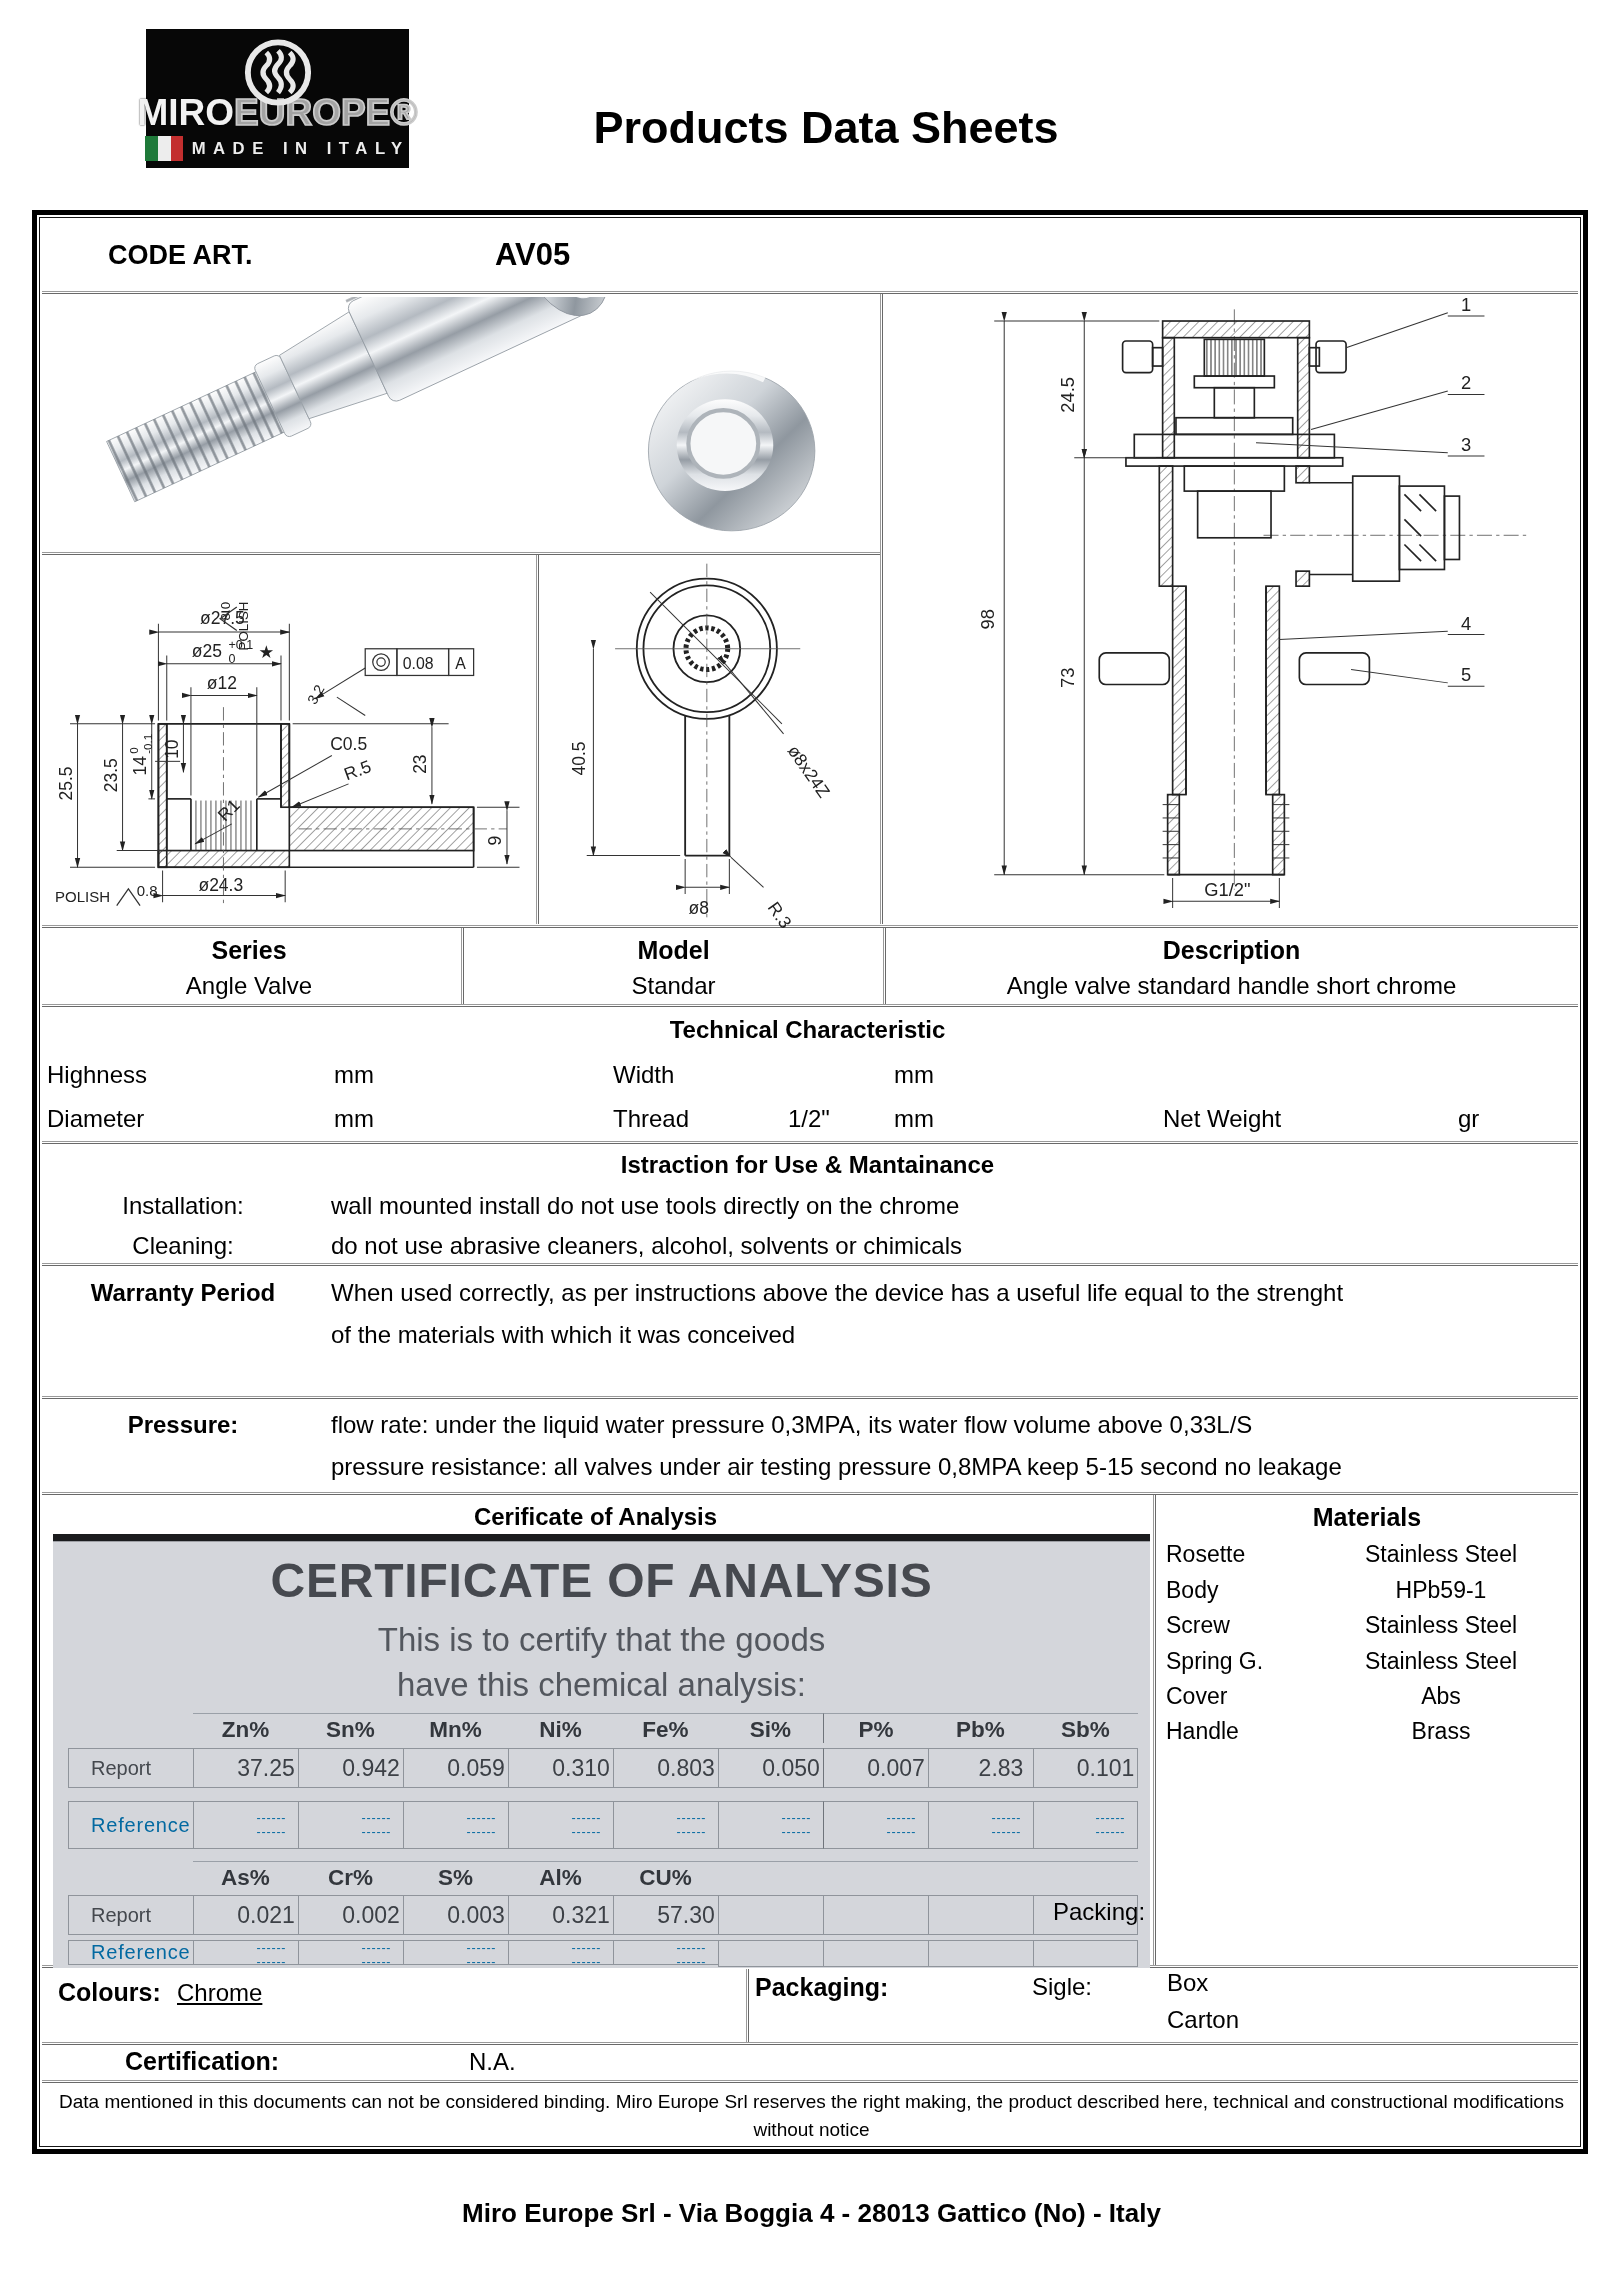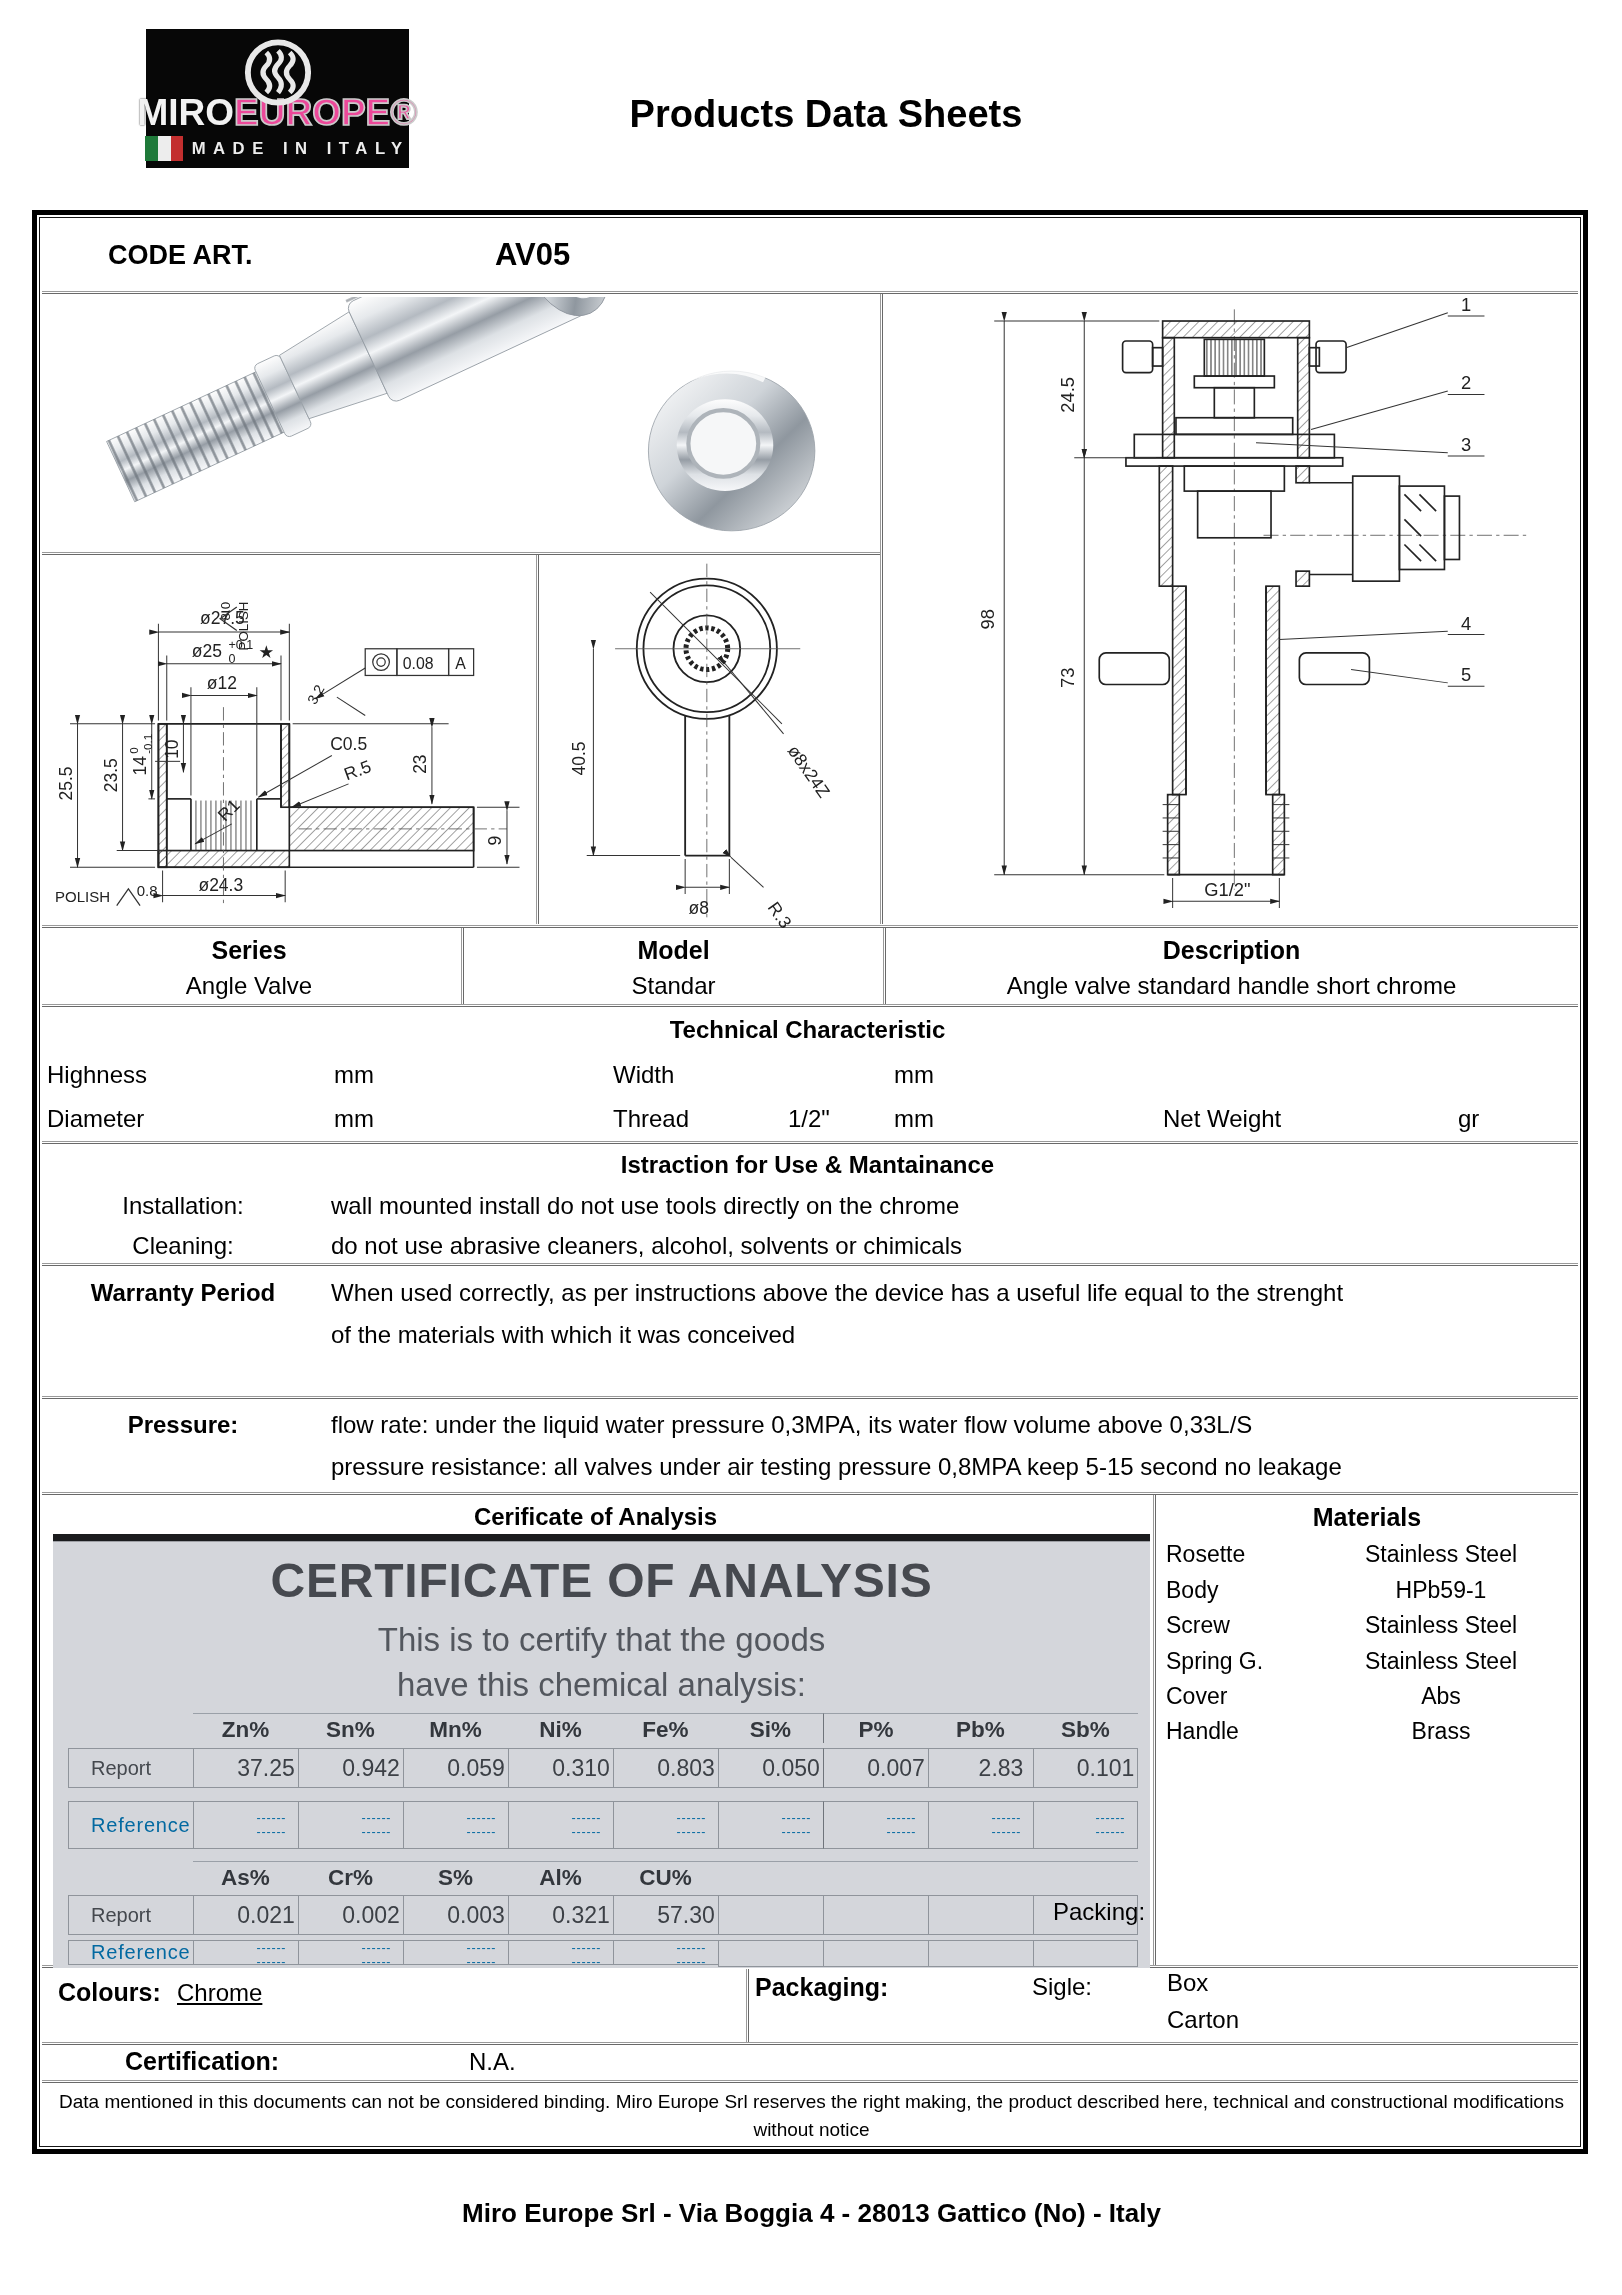--- a/index.html
+++ b/index.html
@@ -6,28 +6,28 @@
   .page{position:relative;width:1623px;height:2295px;background:#fff;
         font-family:"Liberation Sans", sans-serif;color:#000;overflow:hidden;}
   .abs{position:absolute;}
 
   
   .logo{position:absolute;left:146px;top:29px;width:263px;height:139px;background:#070707;
         display:flex;flex-direction:column;align-items:center;justify-content:flex-end;padding-bottom:6.7px;box-sizing:border-box;}
   .logo-flame{position:absolute;top:5px;left:50%;transform:translateX(-50%);}
   .logo-line1{font-weight:bold;font-size:37px;line-height:37px;letter-spacing:0px;white-space:nowrap;}
   .logo-miro{color:#f2f2f2;text-shadow:0 0 1.7px #000;}
-  .logo-europe{color:#ec4899;-webkit-text-stroke:1.7px #cbcbcb;}
+  .logo-europe{color:#a3a3a3;-webkit-text-stroke:1.7px #cbcbcb;}
   .logo-line2{display:flex;align-items:center;gap:8.3px;margin-top:5px;}
   .flag{display:inline-flex;width:38px;height:25px;}
   .flag i{flex:1;display:block;}
   .fg{background:#1f7a3a;}.fw{background:#ededed;}.fr{background:#c32f2f;}
   .logo-tag{color:#ededed;font-weight:bold;font-size:16.7px;letter-spacing:7.5px;white-space:nowrap;}
-  .doc-title{position:absolute;left:534px;top:93px;width:584px;text-align:center;
-             font-size:38px;font-weight:bold;}
+  .doc-title{position:absolute;left:534px;top:102px;width:584px;text-align:center;
+             font-size:45px;font-weight:bold;}
 
   
   .frame{position:absolute;left:32px;top:210px;width:1546px;height:1934px;border:5px solid #000;}
   .frame::after{content:"";position:absolute;inset:1.7px;border:0.8px solid #161616;pointer-events:none;}
 
   
   .hline{position:absolute;height:0.8px;border-top:1.7px solid #9a9a9a;border-bottom:1.7px solid #696969;background:#fff;}
   .vline{position:absolute;width:0.8px;border-left:1.7px solid #9a9a9a;border-right:1.7px solid #696969;background:#fff;}
 
   .b{font-weight:bold;}

